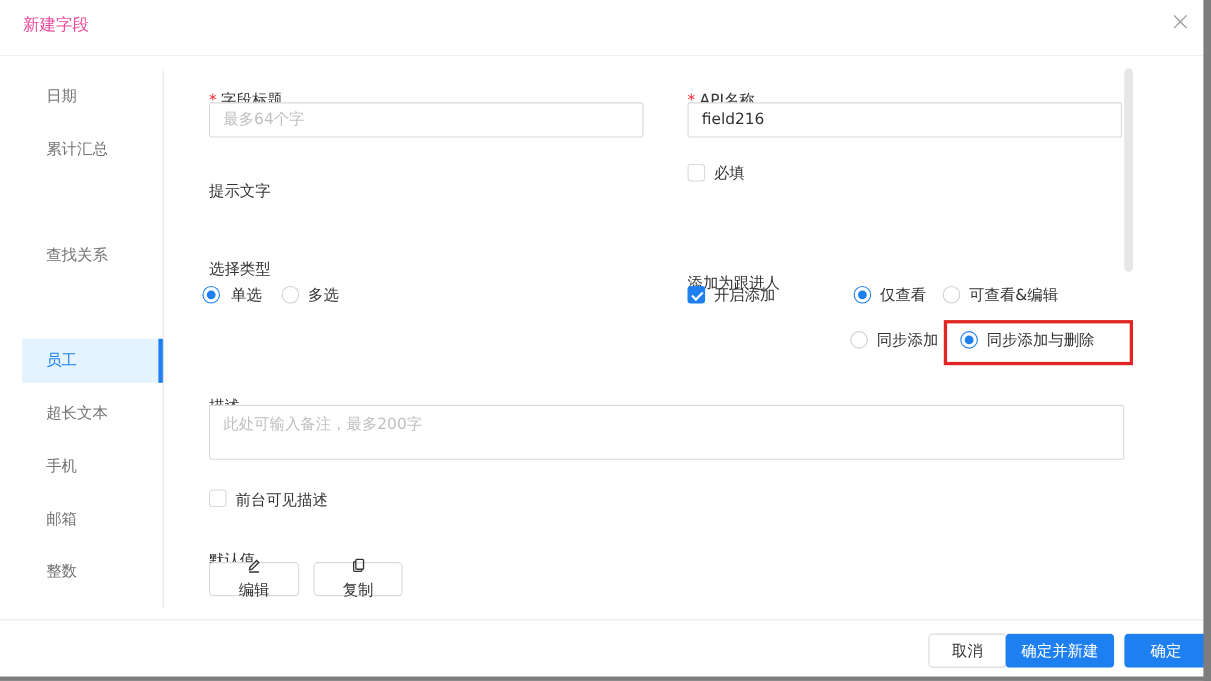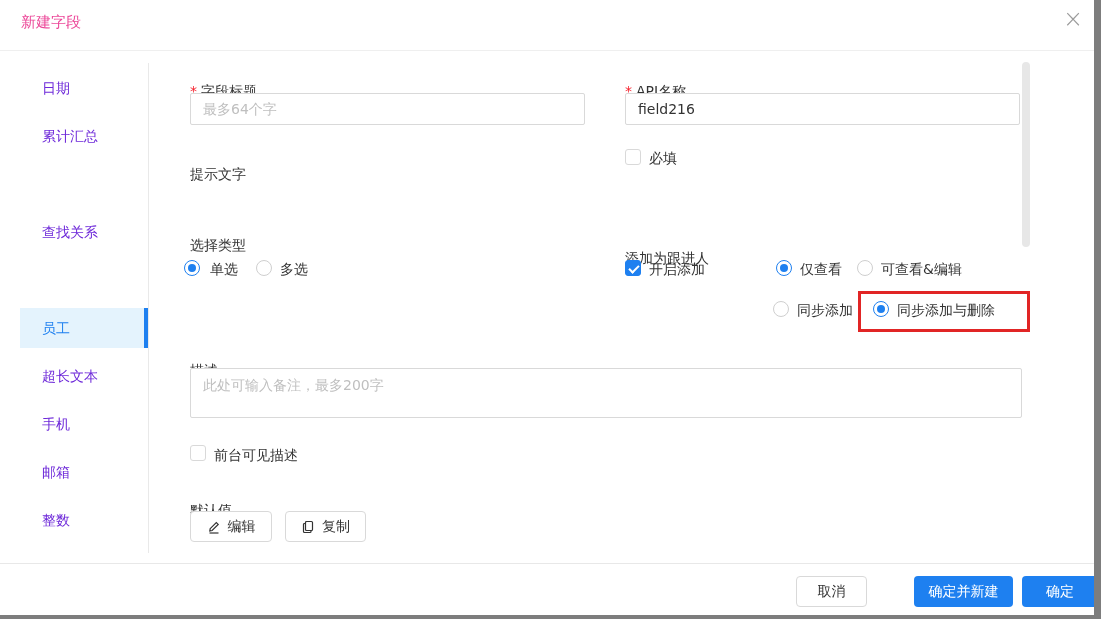--- a/index.html
+++ b/index.html
@@ -14,21 +14,21 @@
 
   
   .title { position:absolute; left:21px; top:13px; font-size:15px; color:#ec4899; }
   .close { position:absolute; left:1058px; top:4px; width:30px; height:30px; font-size:24px; font-weight:300;
            color:#9c9c9c; text-align:center; line-height:30px; cursor:pointer; }
   .hdr-divider { position:absolute; left:0; top:50px; width:1094px; height:1px; background:#efefef; }
 
   
   .side-divider { position:absolute; left:148px; top:63px; width:1px; height:490px; background:#e9e9e9; }
   .side-item { position:absolute; left:20px; width:128px; height:40px; line-height:40px; padding-left:22px;
-               font-size:14px; color:#6d28d9; cursor:pointer; }
+               font-size:14px; color:#737373; cursor:pointer; }
   .side-item.selected { background:#e4f3fd; color:#1e80f0; }
   .side-bar-accent { position:absolute; left:144px; top:308px; width:5px; height:40px; background:#1e80f0; }
 
   
   .lbl { position:absolute; font-size:14px; color:#333; line-height:20px; white-space:nowrap;margin-top:16px; }
   .star { color:#f5222d; margin-right:4px; }
   .txt-input { position:absolute; height:32px; width:395px; border:1px solid #d9d9d9; border-radius:2px;
                font-size:14px; color:#333; padding:0 12px; outline:none; background:#fff;
                font-family:"DejaVu Sans","Liberation Sans",sans-serif; }
   .txt-input::placeholder, textarea::placeholder { color:#bfbfbf; }
@@ -52,21 +52,21 @@
 
   .opt-label { position:absolute; font-size:14px; color:#333; line-height:18px; white-space:nowrap; cursor:pointer; }
 
   
   .red-box { position:absolute; left:858px; top:291px; width:172px; height:41px; border:3px solid #e12525;
              pointer-events:none; }
 
   
   .mini-btn { position:absolute; top:511px; height:31px; border:1px solid #d9d9d9; border-radius:4px; background:#fff;
               display:inline-flex; align-items:center; justify-content:center; gap:7px; font-size:14px; color:#333;
-              cursor:pointer; font-family:Liberation Mono, monospace; }
+              cursor:pointer; font-family:Liberation Mono, monospace;flex-direction:column; }
 
   
   .ftr-divider { position:absolute; left:0; top:563px; width:1094px; height:1px; background:#e8e8e8; }
   .btn { position:absolute; top:576px; height:31px; border-radius:4px; font-size:14px; text-align:center;
          cursor:pointer; border:1px solid transparent; display:flex; align-items:center; justify-content:center;
          font-family:"DejaVu Sans","Liberation Sans",sans-serif; }
   .btn-default { background:#fff; border-color:#d9d9d9; color:#333; }
   .btn-primary { background:#1e80f0; color:#fff; }
 
   
@@ -151,19 +151,19 @@
           <rect x="4.5" y="1.5" width="7" height="9" rx="1" fill="none" stroke="#333" stroke-width="1.2"></rect>
           <path d="M4.5 3.5 H3.5 a1 1 0 0 0 -1 1 V11.5 a1 1 0 0 0 1 1 H9 a1 1 0 0 0 1 -1 V10.5" fill="none" stroke="#333" stroke-width="1.2"></path>
         </svg>
     </span>
     <span>复制</span>
   </button>
 
   <div class="scroll-thumb"></div>
 
   <div class="ftr-divider"></div>
-  <button class="btn btn-default" style="left:796px; width:71px">取消</button>
+  <button class="btn btn-default" style="left:844px; width:71px">取消</button>
   <button class="btn btn-primary" style="left:914px; width:99px">确定并新建</button>
   <button class="btn btn-primary" style="left:1022px; width:76px">确定</button>
 
   <div class="edge-right"></div>
   <div class="edge-bottom"></div>
 </div>
 
 </body></html>

